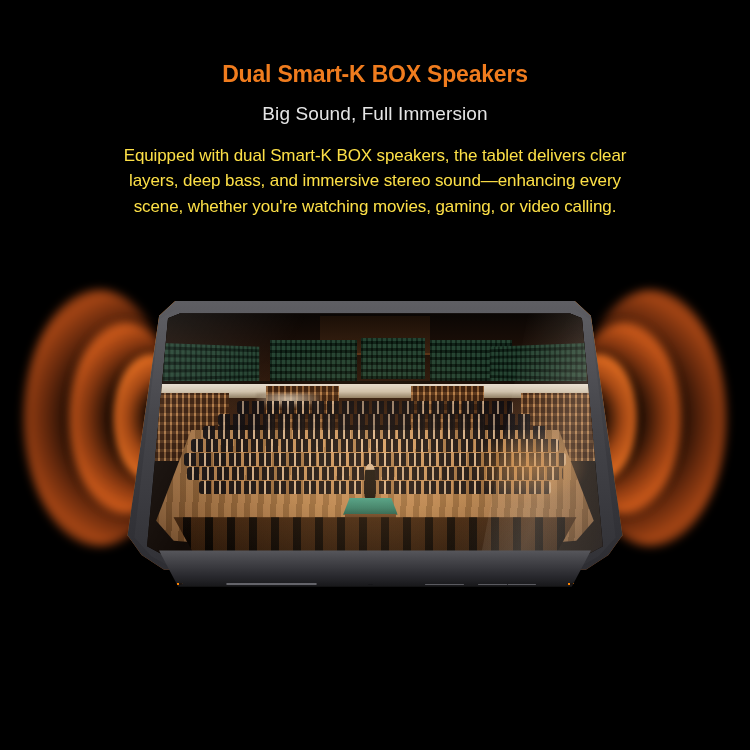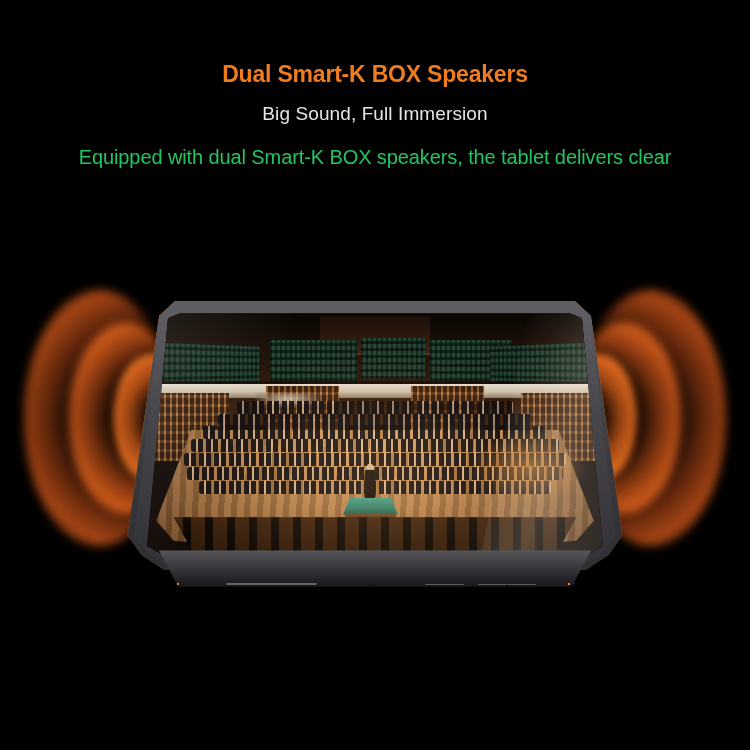--- a/index.html
+++ b/index.html
@@ -15,22 +15,22 @@
   .text-block { position:absolute; top:0; left:0; width:750px; padding-top:62px; text-align:center; }
   .headline {
     font-size:23px; font-weight:bold; letter-spacing:-0.2px;
     color:#F07C1E; line-height:1.1;
   }
   .subhead {
     margin-top:16px; font-size:19px; font-weight:400; color:#e5e5e5;
     letter-spacing:0.1px;
   }
   .paragraph {
-    margin:18px auto 0; width:600px; font-size:20px; line-height:1.48;
-    color:#22c55e; letter-spacing:-0.1px;
+    margin:18px auto 0; width:600px; font-size:17px; line-height:1.48;
+    color:#fde047; letter-spacing:-0.1px;
   }
   .paragraph span { display:block; }
 
   
   .hero { position:absolute; top:238px; left:0; width:750px; height:360px; }
 
   
   .waves { position:absolute; top:0; width:260px; height:360px; }
   .waves.left  { left:-10px; }
   .waves.right { right:-10px; transform:scaleX(-1); }
@@ -322,20 +322,22 @@
 </head>
 <body style="background-color: rgb(0, 0, 0);">
 
 <div class="text-block">
   <div class="headline">Dual Smart-K BOX Speakers</div>
 
   <div class="subhead">Big Sound, Full Immersion</div>
 
   <div class="paragraph">
     <span>Equipped with dual Smart-K BOX speakers, the tablet delivers clear</span>
+    <span>layers, deep bass, and immersive stereo sound—enhancing every</span>
+    <span>scene, whether you're watching movies, gaming, or video calling.</span>
   </div>
 </div>
 
 <div class="hero">
 
   <div class="waves left">
     <div class="ring r4"></div>
     <div class="ring r3"></div>
     <div class="ring r2"></div>
     <div class="ring core"></div>

